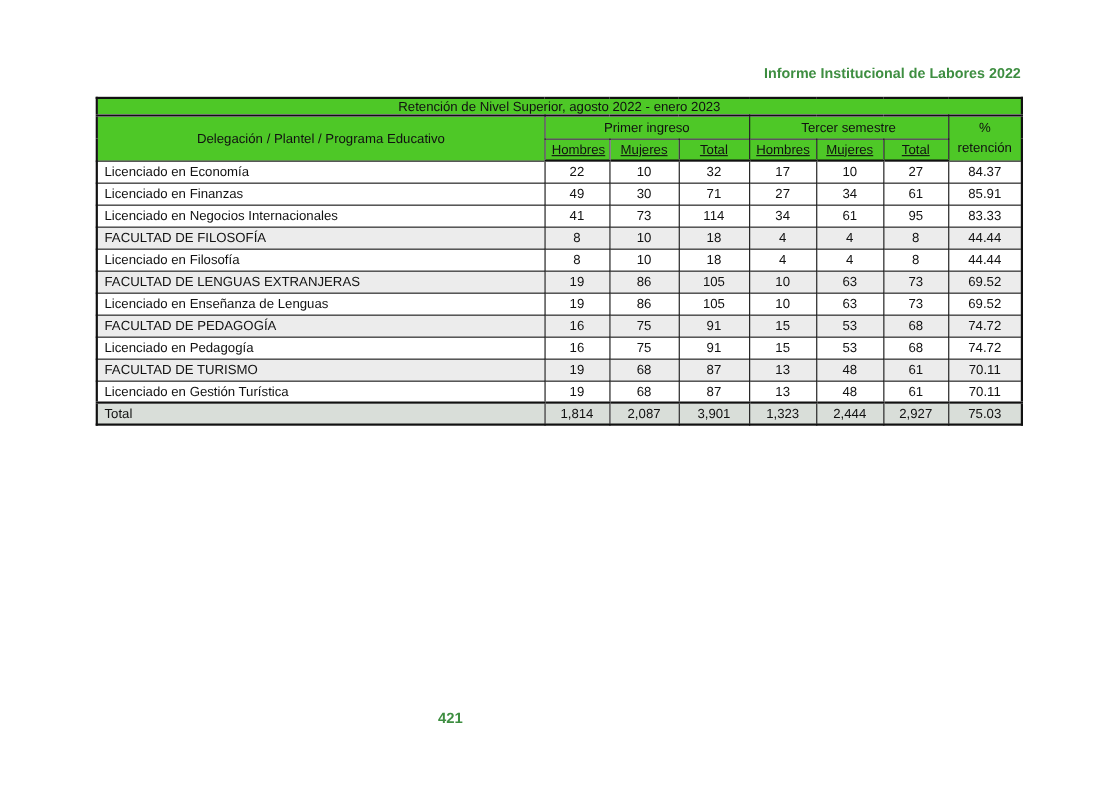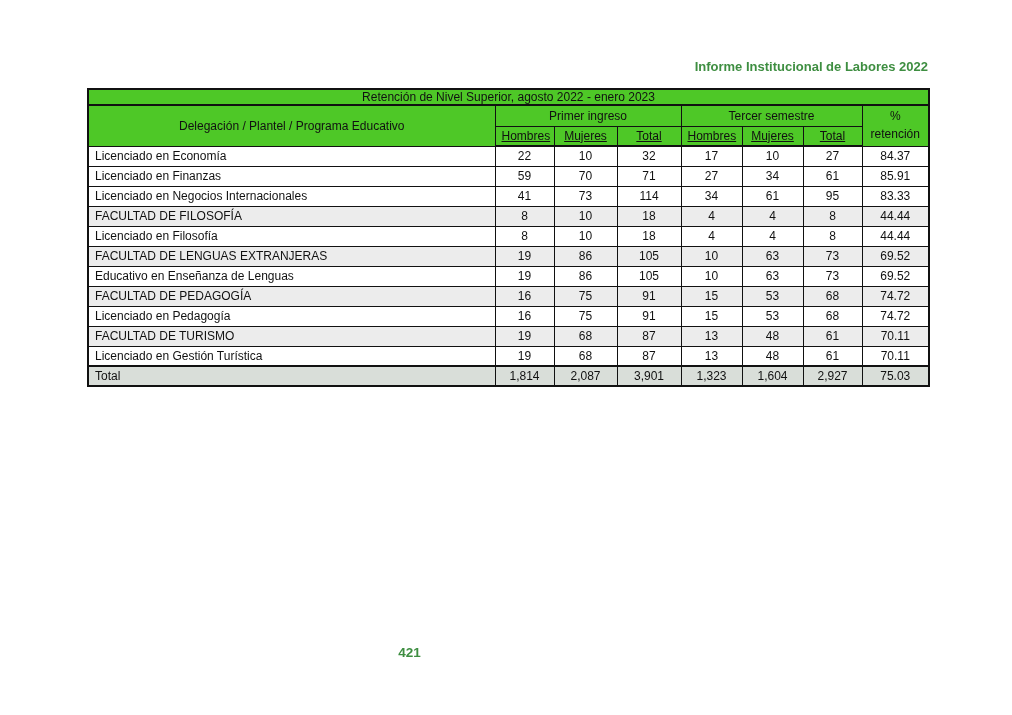--- a/index.html
+++ b/index.html
@@ -128,22 +128,22 @@
           <td class="num">22</td>
           <td class="num">10</td>
           <td class="num">32</td>
           <td class="num">17</td>
           <td class="num">10</td>
           <td class="num">27</td>
           <td class="num">84.37</td>
         </tr>
         <tr>
           <td class="label">Licenciado en Finanzas</td>
-          <td class="num">59</td>
-          <td class="num">70</td>
+          <td class="num">49</td>
+          <td class="num">30</td>
           <td class="num">71</td>
           <td class="num">27</td>
           <td class="num">34</td>
           <td class="num">61</td>
           <td class="num">85.91</td>
         </tr>
         <tr>
           <td class="label">Licenciado en Negocios Internacionales</td>
           <td class="num">41</td>
           <td class="num">73</td>
@@ -177,21 +177,21 @@
           <td class="label">FACULTAD DE LENGUAS EXTRANJERAS</td>
           <td class="num">19</td>
           <td class="num">86</td>
           <td class="num">105</td>
           <td class="num">10</td>
           <td class="num">63</td>
           <td class="num">73</td>
           <td class="num">69.52</td>
         </tr>
         <tr>
-          <td class="label">Educativo en Enseñanza de Lenguas</td>
+          <td class="label">Licenciado en Enseñanza de Lenguas</td>
           <td class="num">19</td>
           <td class="num">86</td>
           <td class="num">105</td>
           <td class="num">10</td>
           <td class="num">63</td>
           <td class="num">73</td>
           <td class="num">69.52</td>
         </tr>
         <tr class="facultad">
           <td class="label">FACULTAD DE PEDAGOGÍA</td>
@@ -232,21 +232,21 @@
           <td class="num">48</td>
           <td class="num">61</td>
           <td class="num">70.11</td>
         </tr>
         <tr class="total">
           <td class="label">Total</td>
           <td class="num">1,814</td>
           <td class="num">2,087</td>
           <td class="num">3,901</td>
           <td class="num">1,323</td>
-          <td class="num">1,604</td>
+          <td class="num">2,444</td>
           <td class="num">2,927</td>
           <td class="num">75.03</td>
         </tr>
       </tbody>
   </table>
 
 </div>
 
 <div class="page-number">421</div>
 

